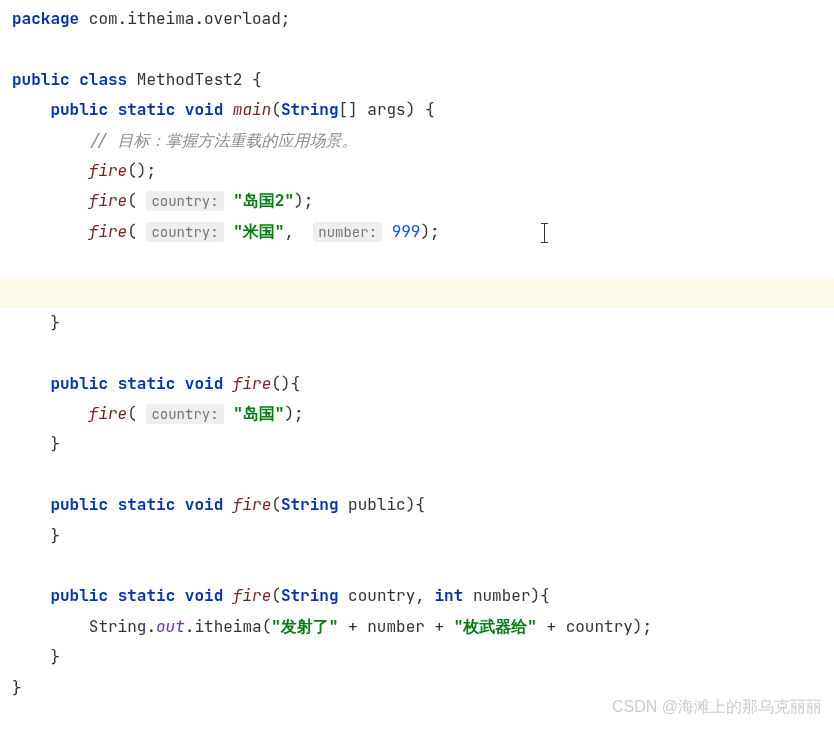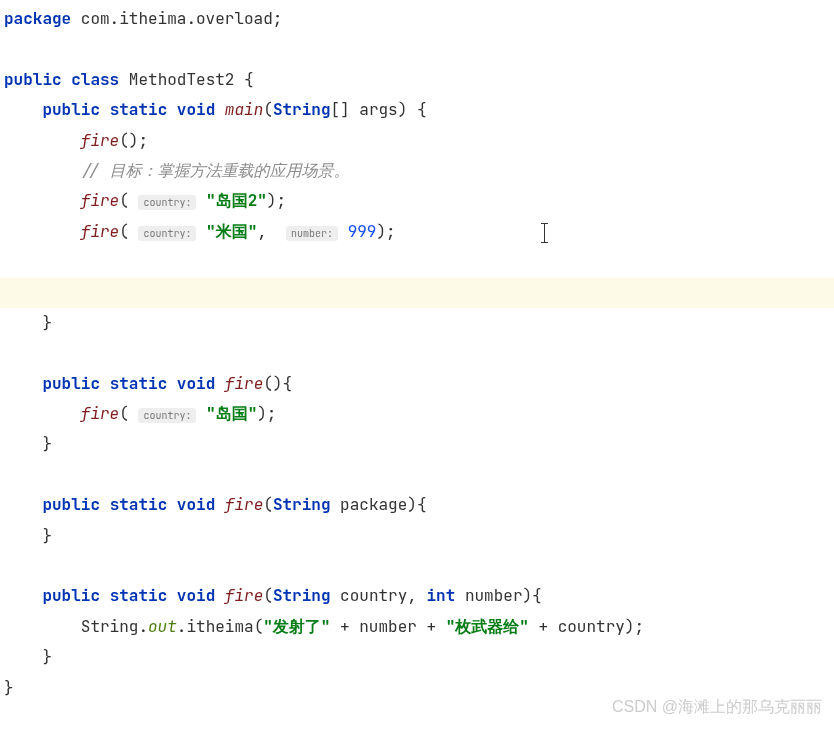--- a/index.html
+++ b/index.html
@@ -15,43 +15,43 @@
       color: #333;
       width: 834px;
       height: 730px;
       position: relative;
       overflow: hidden;
     }
     .editor {
       padding: 4px 0;
     }
     .line {
-      padding: 0 4px;
+      padding: 0 12px;
       white-space: pre;
       position: relative;
     }
     .highlighted-line {
       background: #fefae8;
     }
     .kw { color: #0033b3; font-weight: bold; }
     .type { color: #0033b3; font-weight: bold; }
     .cls { color: #333; }
     .method { color: #7f1d1d; font-style: italic; }
     .str { color: #067d17; font-weight: bold; }
     .num { color: #1750eb; }
     .comment { color: #8c8c8c; font-style: italic; }
     .param-hint {
       background: #eeeeee;
       color: #787878;
       padding: 1px 5px;
       border-radius: 3px;
-      font-size: 10px;
+      font-size: 14px;
       font-style: normal;
     }
-    .static-field { color: #4d7c0f; font-style: italic; }
+    .static-field { color: #6d28d9; font-style: italic; }
     .cursor {
       display: inline-block;
       width: 1px;
       height: 20px;
       background: #333;
       vertical-align: middle;
       position: absolute;
       left: 544px;
       top: 6px;
     }
@@ -76,33 +76,33 @@
     }
   </style>
 </head>
 <body>
 
 <div class="editor">
   <div class="line"><span class="kw">package</span><span> com.itheima.overload;</span></div>
   <div class="line">&nbsp;</div>
   <div class="line"><span class="kw">public</span> <span class="kw">class</span> <span class="cls">MethodTest2</span> {</div>
   <div class="line">    <span class="kw">public</span> <span class="kw">static</span> <span class="kw">void</span> <span class="method">main</span>(<span class="type">String</span><span>[] args) {</span></div>
+  <div class="line">        <span class="comment">// 目标：掌握方法重载的应用场景。</span></div>
   <div class="line">        <span class="method">fire</span><span>();</span></div>
-  <div class="line">        <span class="comment">// 目标：掌握方法重载的应用场景。</span></div>
   <div class="line">        <span class="method">fire</span>( <span class="param-hint">country:</span> <span class="str">"岛国2"</span>);</div>
   <div class="line">        <span class="method">fire</span>( <span class="param-hint">country:</span> <span class="str">"米国"</span>,  <span class="param-hint">number:</span> <span class="num">999</span>);<span class="cursor"></span></div>
   <div class="line">&nbsp;</div>
   <div class="line highlighted-line">&nbsp;</div>
   <div class="line">    }</div>
   <div class="line">&nbsp;</div>
   <div class="line">    <span class="kw">public</span> <span class="kw">static</span> <span class="kw">void</span> <span class="method">fire</span>(){</div>
   <div class="line">        <span class="method">fire</span>( <span class="param-hint">country:</span> <span class="str">"岛国"</span>);</div>
   <div class="line">    }</div>
   <div class="line">&nbsp;</div>
-  <div class="line">    <span class="kw">public</span> <span class="kw">static</span> <span class="kw">void</span> <span class="method">fire</span>(<span class="type">String</span><span> package){</span></div>
+  <div class="line">    <span class="kw">public</span> <span class="kw">static</span> <span class="kw">void</span> <span class="method">fire</span>(<span class="type">String</span><span> public){</span></div>
   <div class="line">    }</div>
   <div class="line">&nbsp;</div>
   <div class="line">    <span class="kw">public</span> <span class="kw">static</span> <span class="kw">void</span> <span class="method">fire</span>(<span class="type">String</span><span> country, </span><span class="kw">int</span><span> number){</span></div>
   <div class="line">        <span>String.</span><span class="static-field">out</span><span>.itheima(</span><span class="str">"发射了"</span><span> + number + </span><span class="str">"枚武器给"</span><span> + country);</span></div>
   <div class="line">    }</div>
   <div class="line">}</div>
 </div>
 
 <div class="watermark">CSDN @海滩上的那乌克丽丽</div>
 

